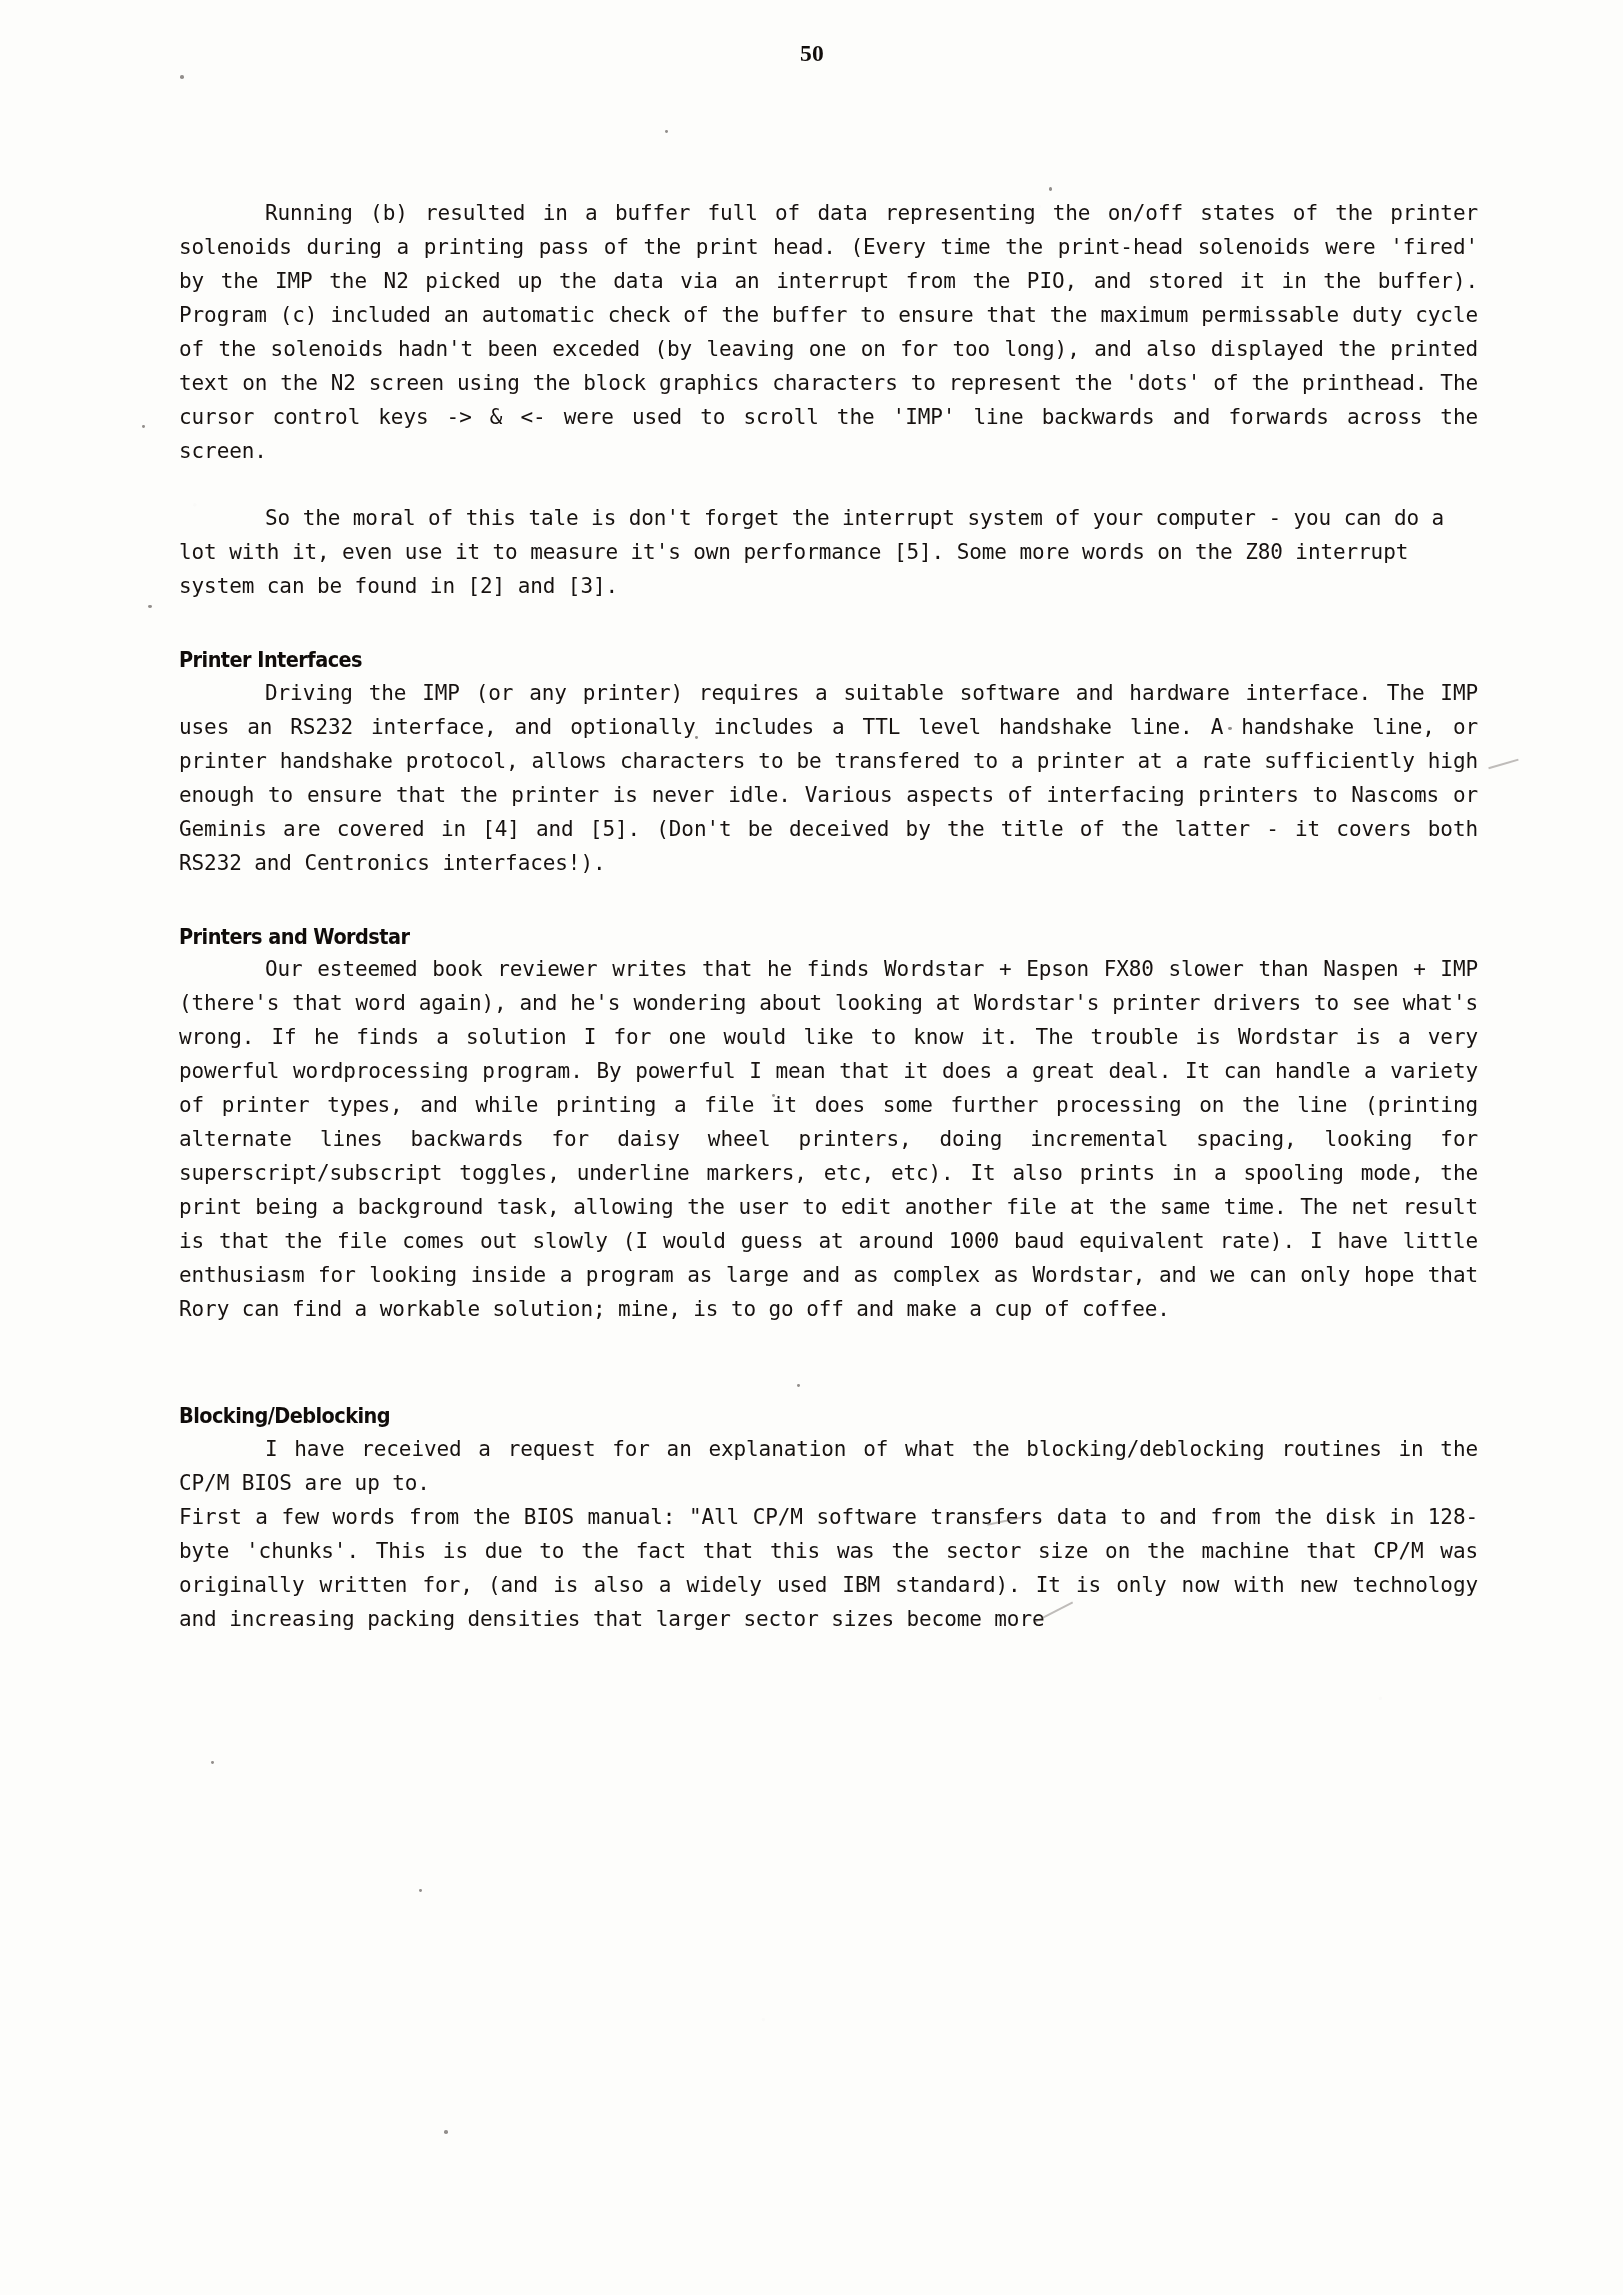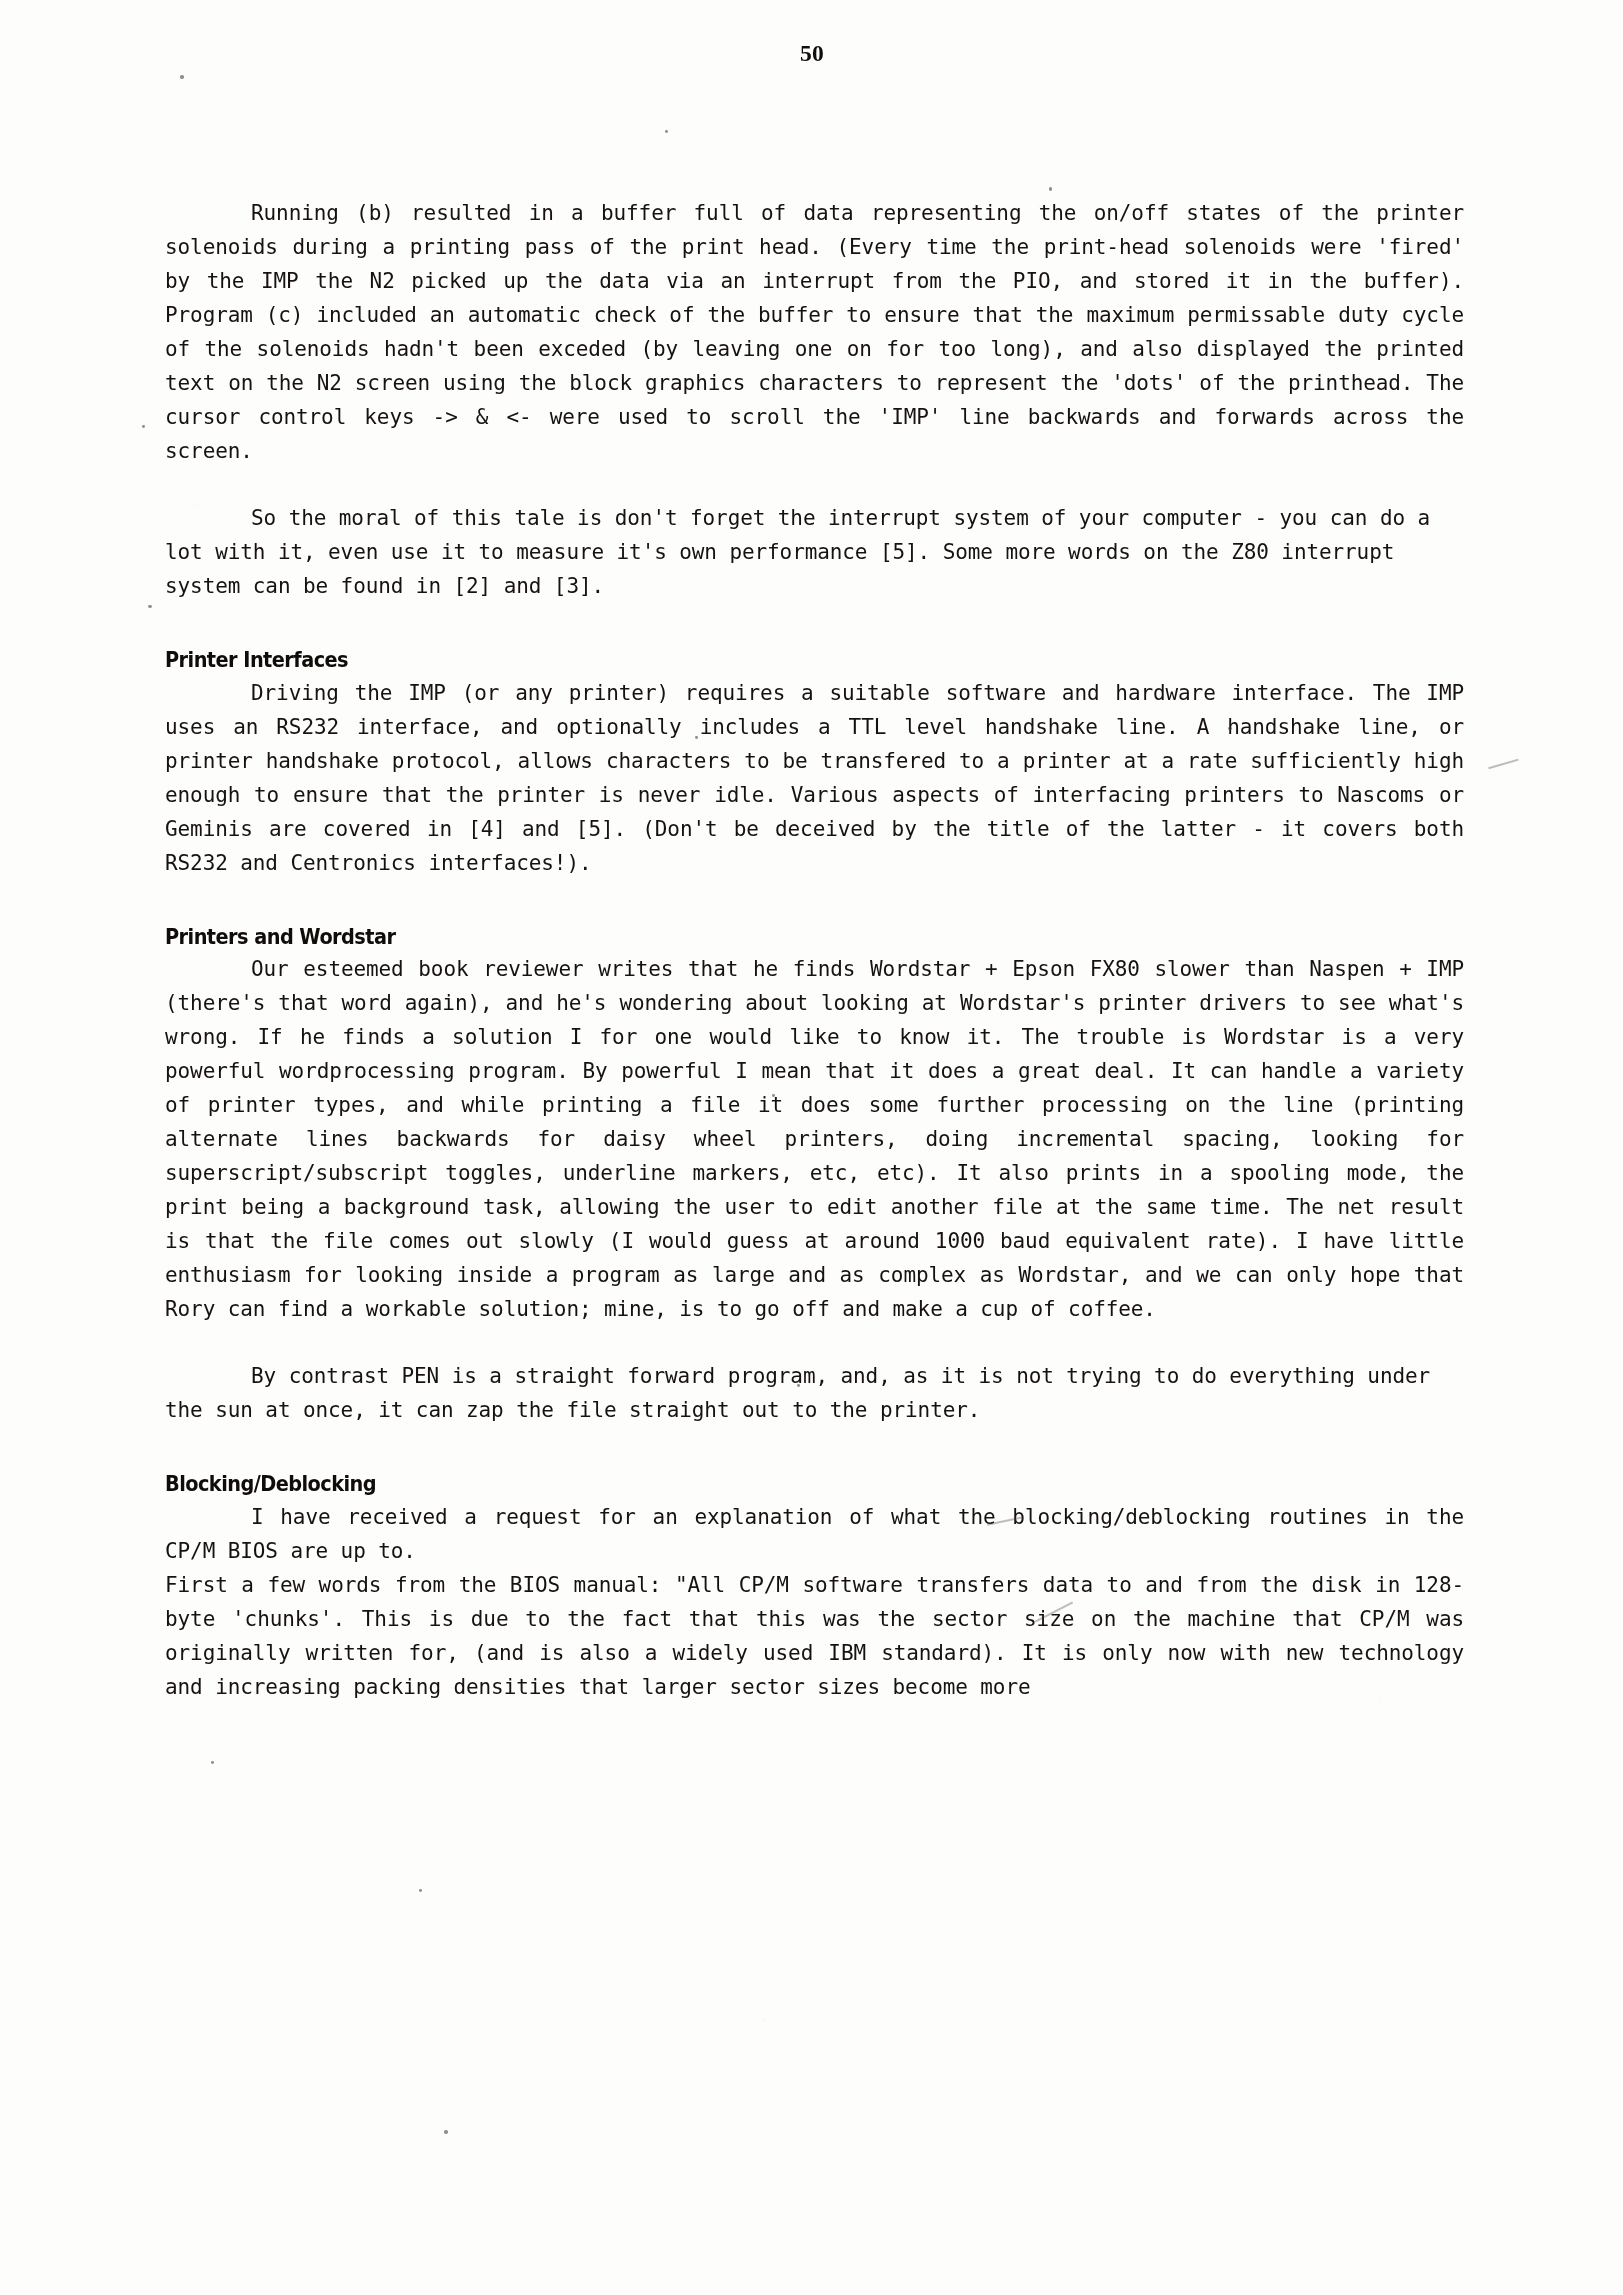--- a/index.html
+++ b/index.html
@@ -42,21 +42,21 @@
     text-align: center;
     font-family: "Liberation Serif", "DejaVu Serif", serif;
     font-weight: bold;
     font-size: 23.6px;
     letter-spacing: 0.3px;
     color: #110d0b;
   }
 
   .body-col {
     position: absolute;
-    left: 165px;
+    left: 179px;
     top: 196px;
     width: 1299px;
   }
 
   p.para {
     margin: 0;
     font-size: 21px;
     line-height: 34px;
     letter-spacing: -0.1px;
     text-align: justify;
@@ -126,21 +126,20 @@
     <p class="para indent">Driving the IMP (or any printer) requires a suitable software and hardware interface. The IMP uses an RS232 interface, and optionally includes a TTL level handshake line. A handshake line, or printer handshake protocol, allows characters to be transfered to a printer at a rate sufficiently high enough to ensure that the printer is never idle. Various aspects of interfacing printers to Nascoms or Geminis are covered in [4] and [5]. (Don't be deceived by the title of the latter - it covers both RS232 and Centronics interfaces!).</p>
 
     <div class="gap-md"></div>
 
     <h2 class="heading">Printers and Wordstar</h2>
 
     <p class="para indent">Our esteemed book reviewer writes that he finds Wordstar + Epson FX80 slower than Naspen + IMP (there's that word again), and he's wondering about looking at Wordstar's printer drivers to see what's wrong. If he finds a solution I for one would like to know it. The trouble is Wordstar is a very powerful wordprocessing program. By powerful I mean that it does a great deal. It can handle a variety of printer types, and while printing a file it does some further processing on the line (printing alternate lines backwards for daisy wheel printers, doing incremental spacing, looking for superscript/subscript toggles, underline markers, etc, etc). It also prints in a spooling mode, the print being a background task, allowing the user to edit another file at the same time. The net result is that the file comes out slowly (I would guess at around 1000 baud equivalent rate). I have little enthusiasm for looking inside a program as large and as complex as Wordstar, and we can only hope that Rory can find a workable solution; mine, is to go off and make a cup of coffee.</p>
 
     <div class="gap-sm"></div>
 
-    <p class="para indent last-loose">By contrast PEN is a straight forward program, and, as it is not trying to do everything under the sun at once, it can zap the file straight out to the printer.</p>
 
     <div class="gap-md"></div>
 
     <h2 class="heading">Blocking/Deblocking</h2>
 
     <p class="para indent">I have received a request for an explanation of what the blocking/deblocking routines in the CP/M BIOS are up to.</p>
 
     <p class="para">First a few words from the BIOS manual: "All CP/M software transfers data to and from the disk in 128-byte 'chunks'. This is due to the fact that this was the sector size on the machine that CP/M was originally written for, (and is also a widely used IBM standard). It is only now with new technology and increasing packing densities that larger sector sizes become more</p>
 
   </div>

